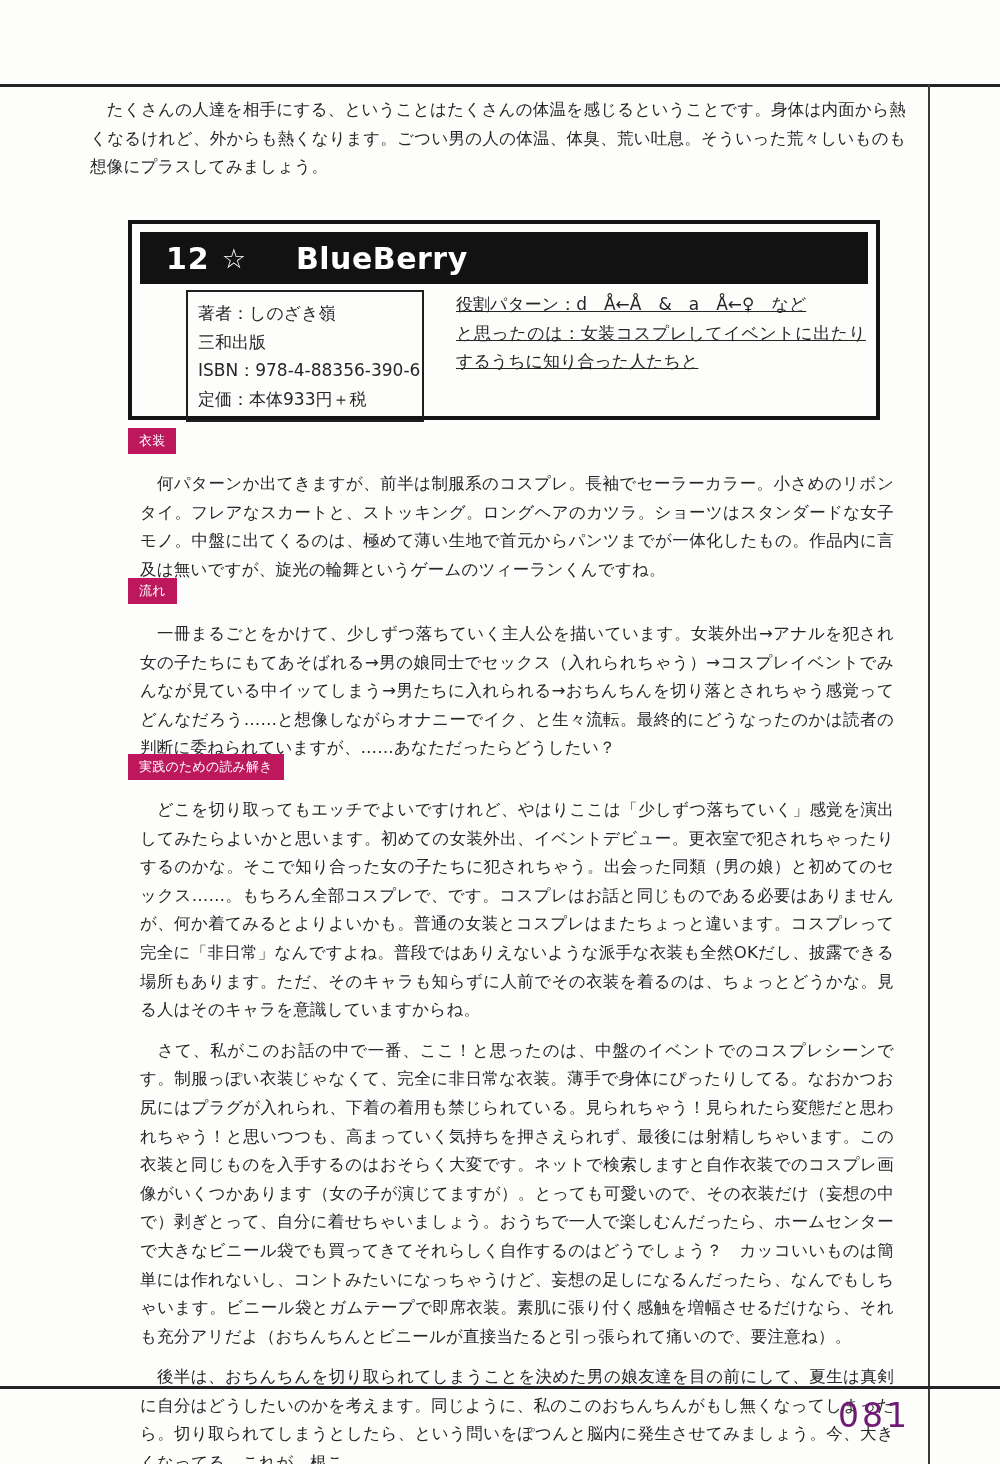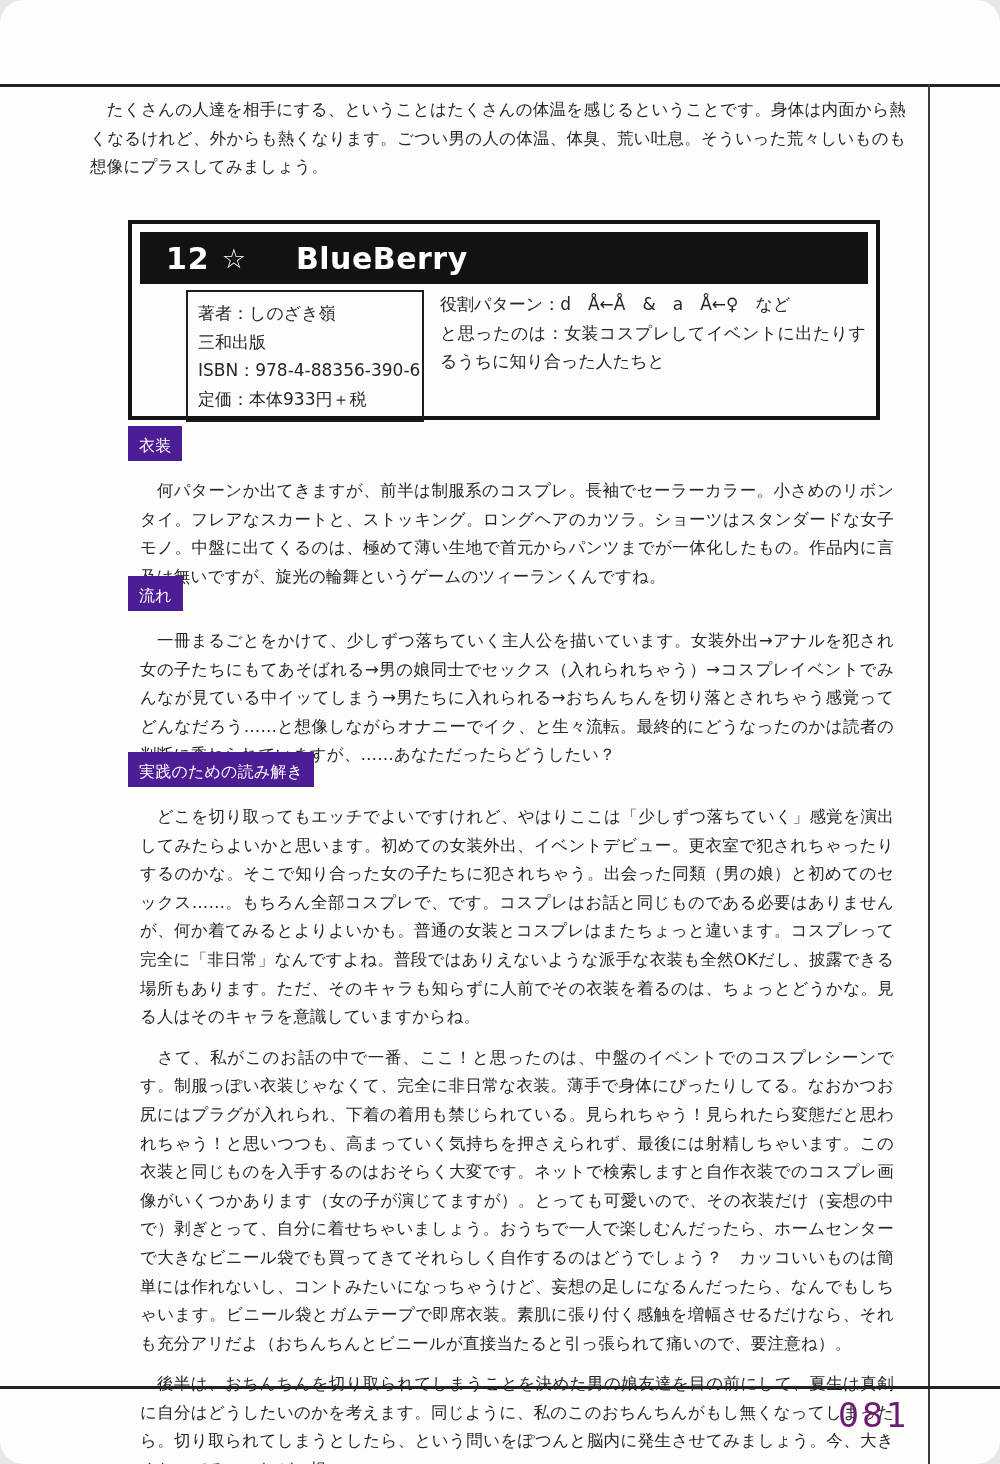--- a/index.html
+++ b/index.html
@@ -4,21 +4,20 @@
 <style>
   html,body{margin:0;padding:0;background:#e8e8e8;}
   .page{
     position:relative;
     width:1000px;height:1464px;
     margin:0 auto;
     background:#fdfdfc;
     font-family:"DejaVu Sans", sans-serif;
     color:#262626;
     overflow:hidden;
-    border-radius:24px;
   }
   .rule{position:absolute;background:#232323;}
   .rule-top{left:0;top:84px;width:1000px;height:3px;}
   .rule-right{left:928px;top:84px;width:2px;height:1380px;background:#3a3a3a;}
   .rule-bottom{left:0;top:1386px;width:1000px;height:3px;}
 
   .jp{
     font-size:16.5px;
     line-height:28.6px;
     text-align:justify;
@@ -40,31 +39,31 @@
   }
   .card-number{font-size:30px;font-weight:bold;letter-spacing:1px;}
   .card-star{font-size:27px;margin-left:12px;line-height:1;}
   .card-title{font-size:30px;font-weight:bold;margin-left:50px;letter-spacing:0.5px;}
   .card-body{display:flex;margin:2px 10px 0 10px;}
   .card-info{
     width:214px;flex:0 0 auto;border:2px solid #1e1e1e;
     padding:7px 10px;font-size:17px;line-height:28.5px;box-sizing:content-box;margin-left:44px;
   }
   .card-info div{white-space:nowrap;}
-  .card-patterns{flex:1;padding-left:16px;font-size:17px;line-height:28.5px;}
+  .card-patterns{flex:1;padding-left:32px;font-size:17px;line-height:28.5px;text-decoration:underline;}
   .card-patterns .pline{text-align:justify;}
 
   
   .section{position:absolute;left:128px;width:778px;}
   .sec-1{top:426px;}
   .sec-2{top:576px;}
   .sec-3{top:752px;}
   .section-label{
-    display:inline-block;background:#4c1d95;color:#ffffff;
-    font-size:16px;line-height:1;padding:12px 11px 7px;margin:0 0 4px 0;
+    display:inline-block;background:#be185d;color:#ffffff;
+    font-size:13px;line-height:1;padding:6px 11px 7px;margin:0 0 4px 0;
   }
   .section p{margin:12px;}
 
   .page-number{
     position:absolute;left:838px;top:1396px;
     font-size:33px;color:#701a75;letter-spacing:3px;
     font-family:"DejaVu Sans", sans-serif;
   }
 </style>
 </head>

